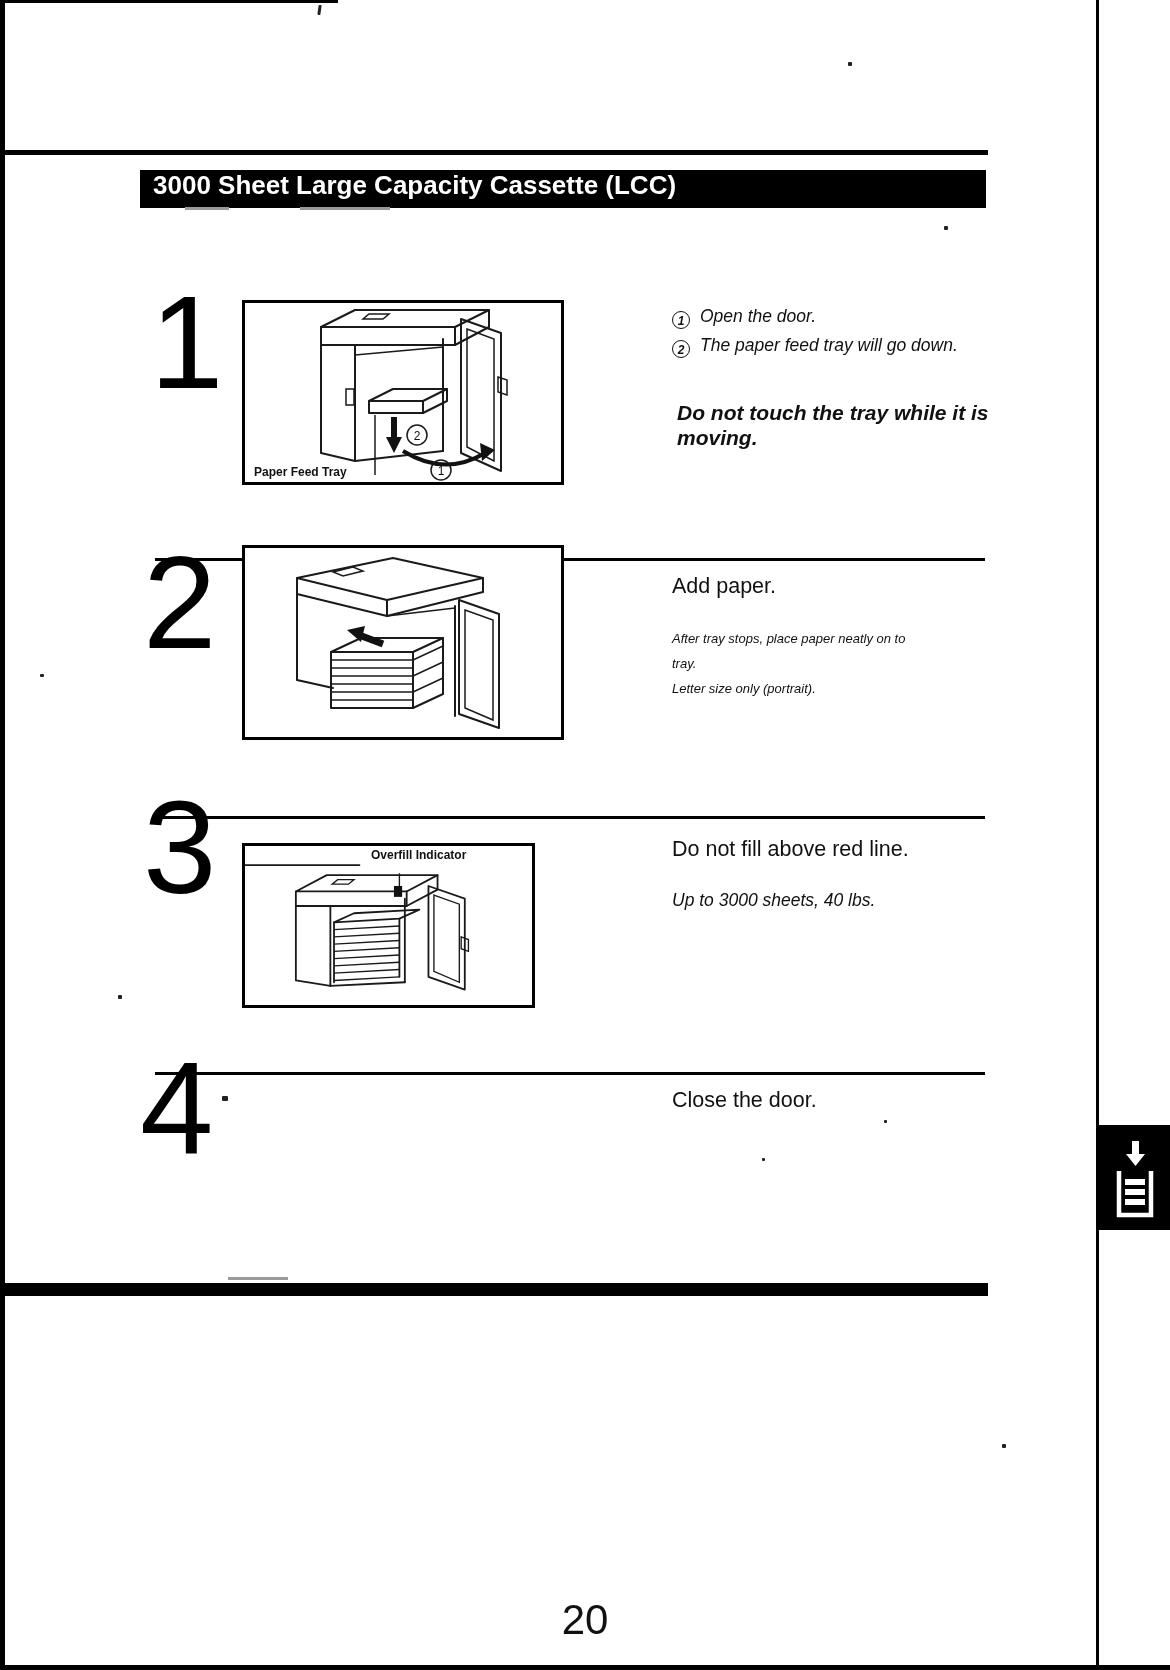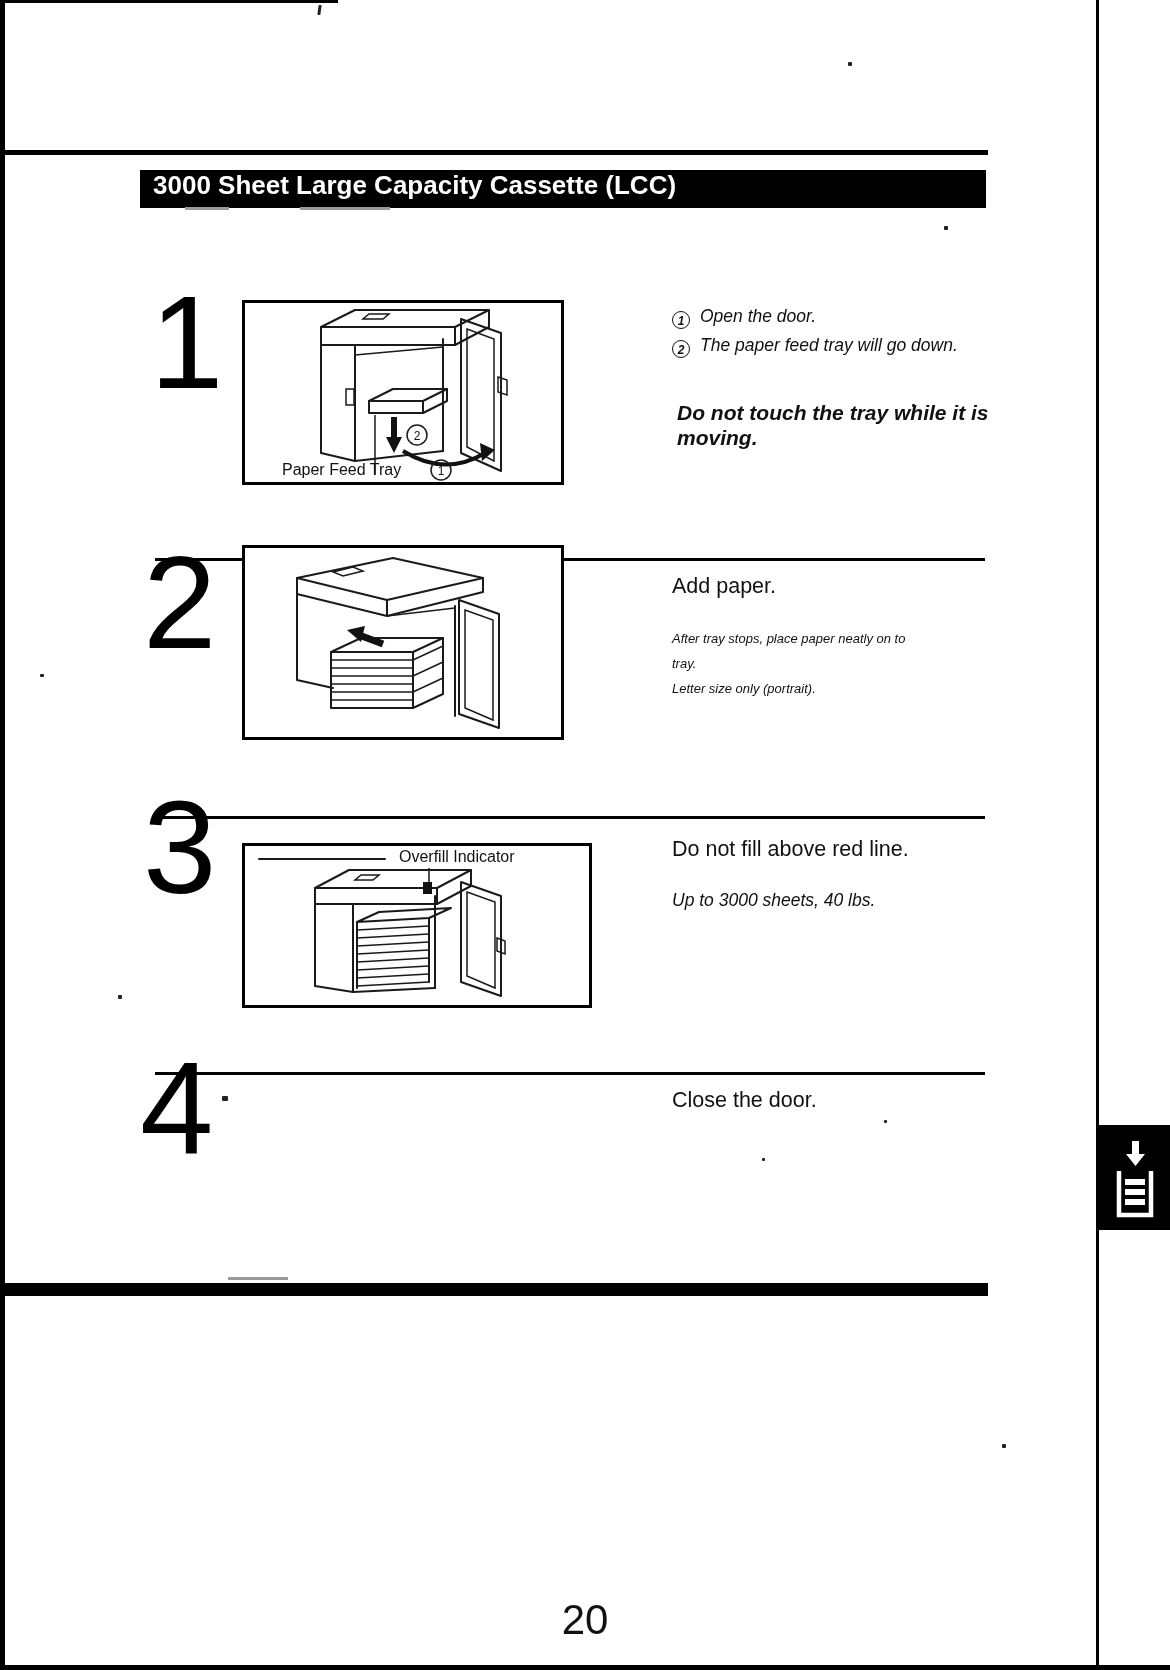--- a/index.html
+++ b/index.html
@@ -28,23 +28,23 @@
   
   .step-number{font-size:132px;line-height:0.78em;font-weight:400;color:#000;letter-spacing:-4px;}
   .n1{left:150px;top:292px;}
   .n2{left:143px;top:552px;}
   .n3{left:143px;top:797px;}
   .n4{left:140px;top:1058px;}
   
   .figure-box{border:3px solid #000;background:#fff;box-sizing:border-box;}
   .fig1{left:242px;top:300px;width:322px;height:185px;}
   .fig2{left:242px;top:545px;width:322px;height:195px;}
-  .fig3{left:242px;top:843px;width:350px;height:165px;}
+  .fig3{left:242px;top:843px;width:293px;height:165px;}
   .figure-box svg{position:absolute;left:0;top:0;width:100%;height:100%;}
-  .fig-label{position:absolute;font-weight:normal;font-size:16px;white-space:nowrap;margin-left:28px;}
+  .fig-label{position:absolute;font-weight:bold;font-size:12px;white-space:nowrap;}
   .fig1-label{left:9px;bottom:3px;}
   .fig3-label{left:126px;top:2px;}
   
   .line{white-space:nowrap;font-style:italic;}
   .s1-items{left:672px;top:302px;font-size:17.5px;line-height:29px;}
   .circ{
     display:inline-block;width:18px;height:18px;border:1.5px solid #111;border-radius:50%;
     text-align:center;line-height:18px;font-size:12px;margin-right:10px;vertical-align:-3px;
     box-sizing:border-box;font-weight:bold;
   }

